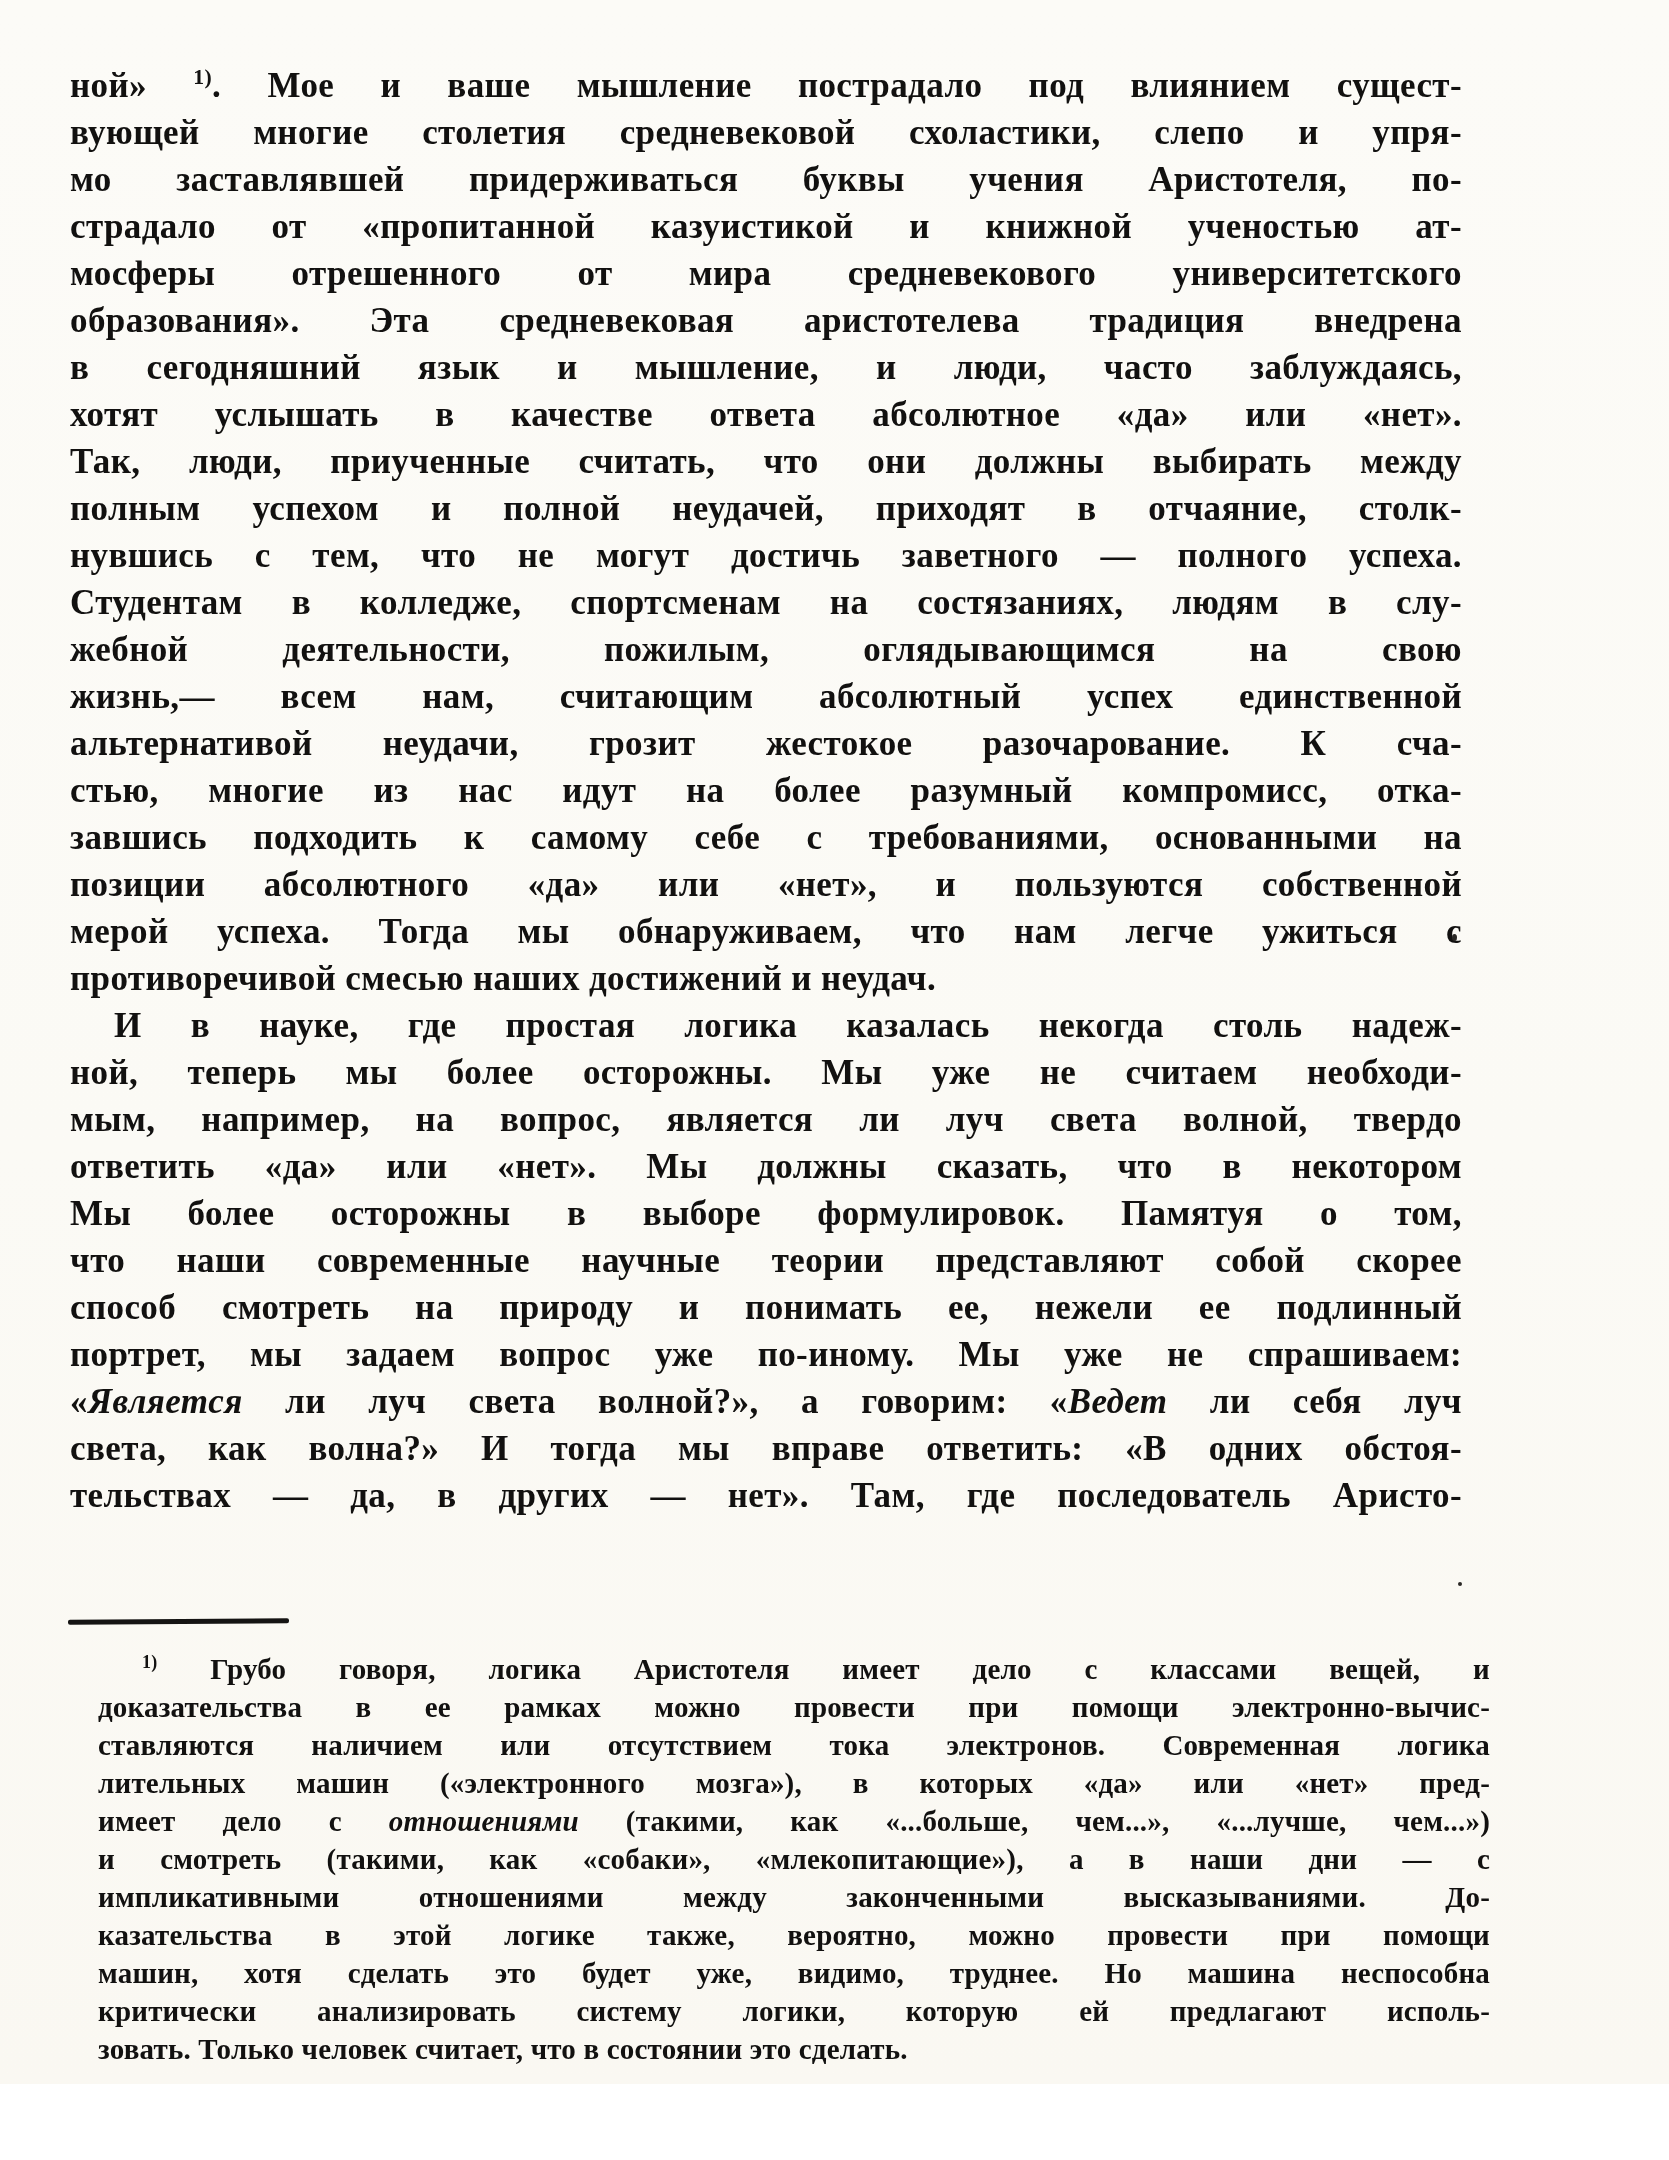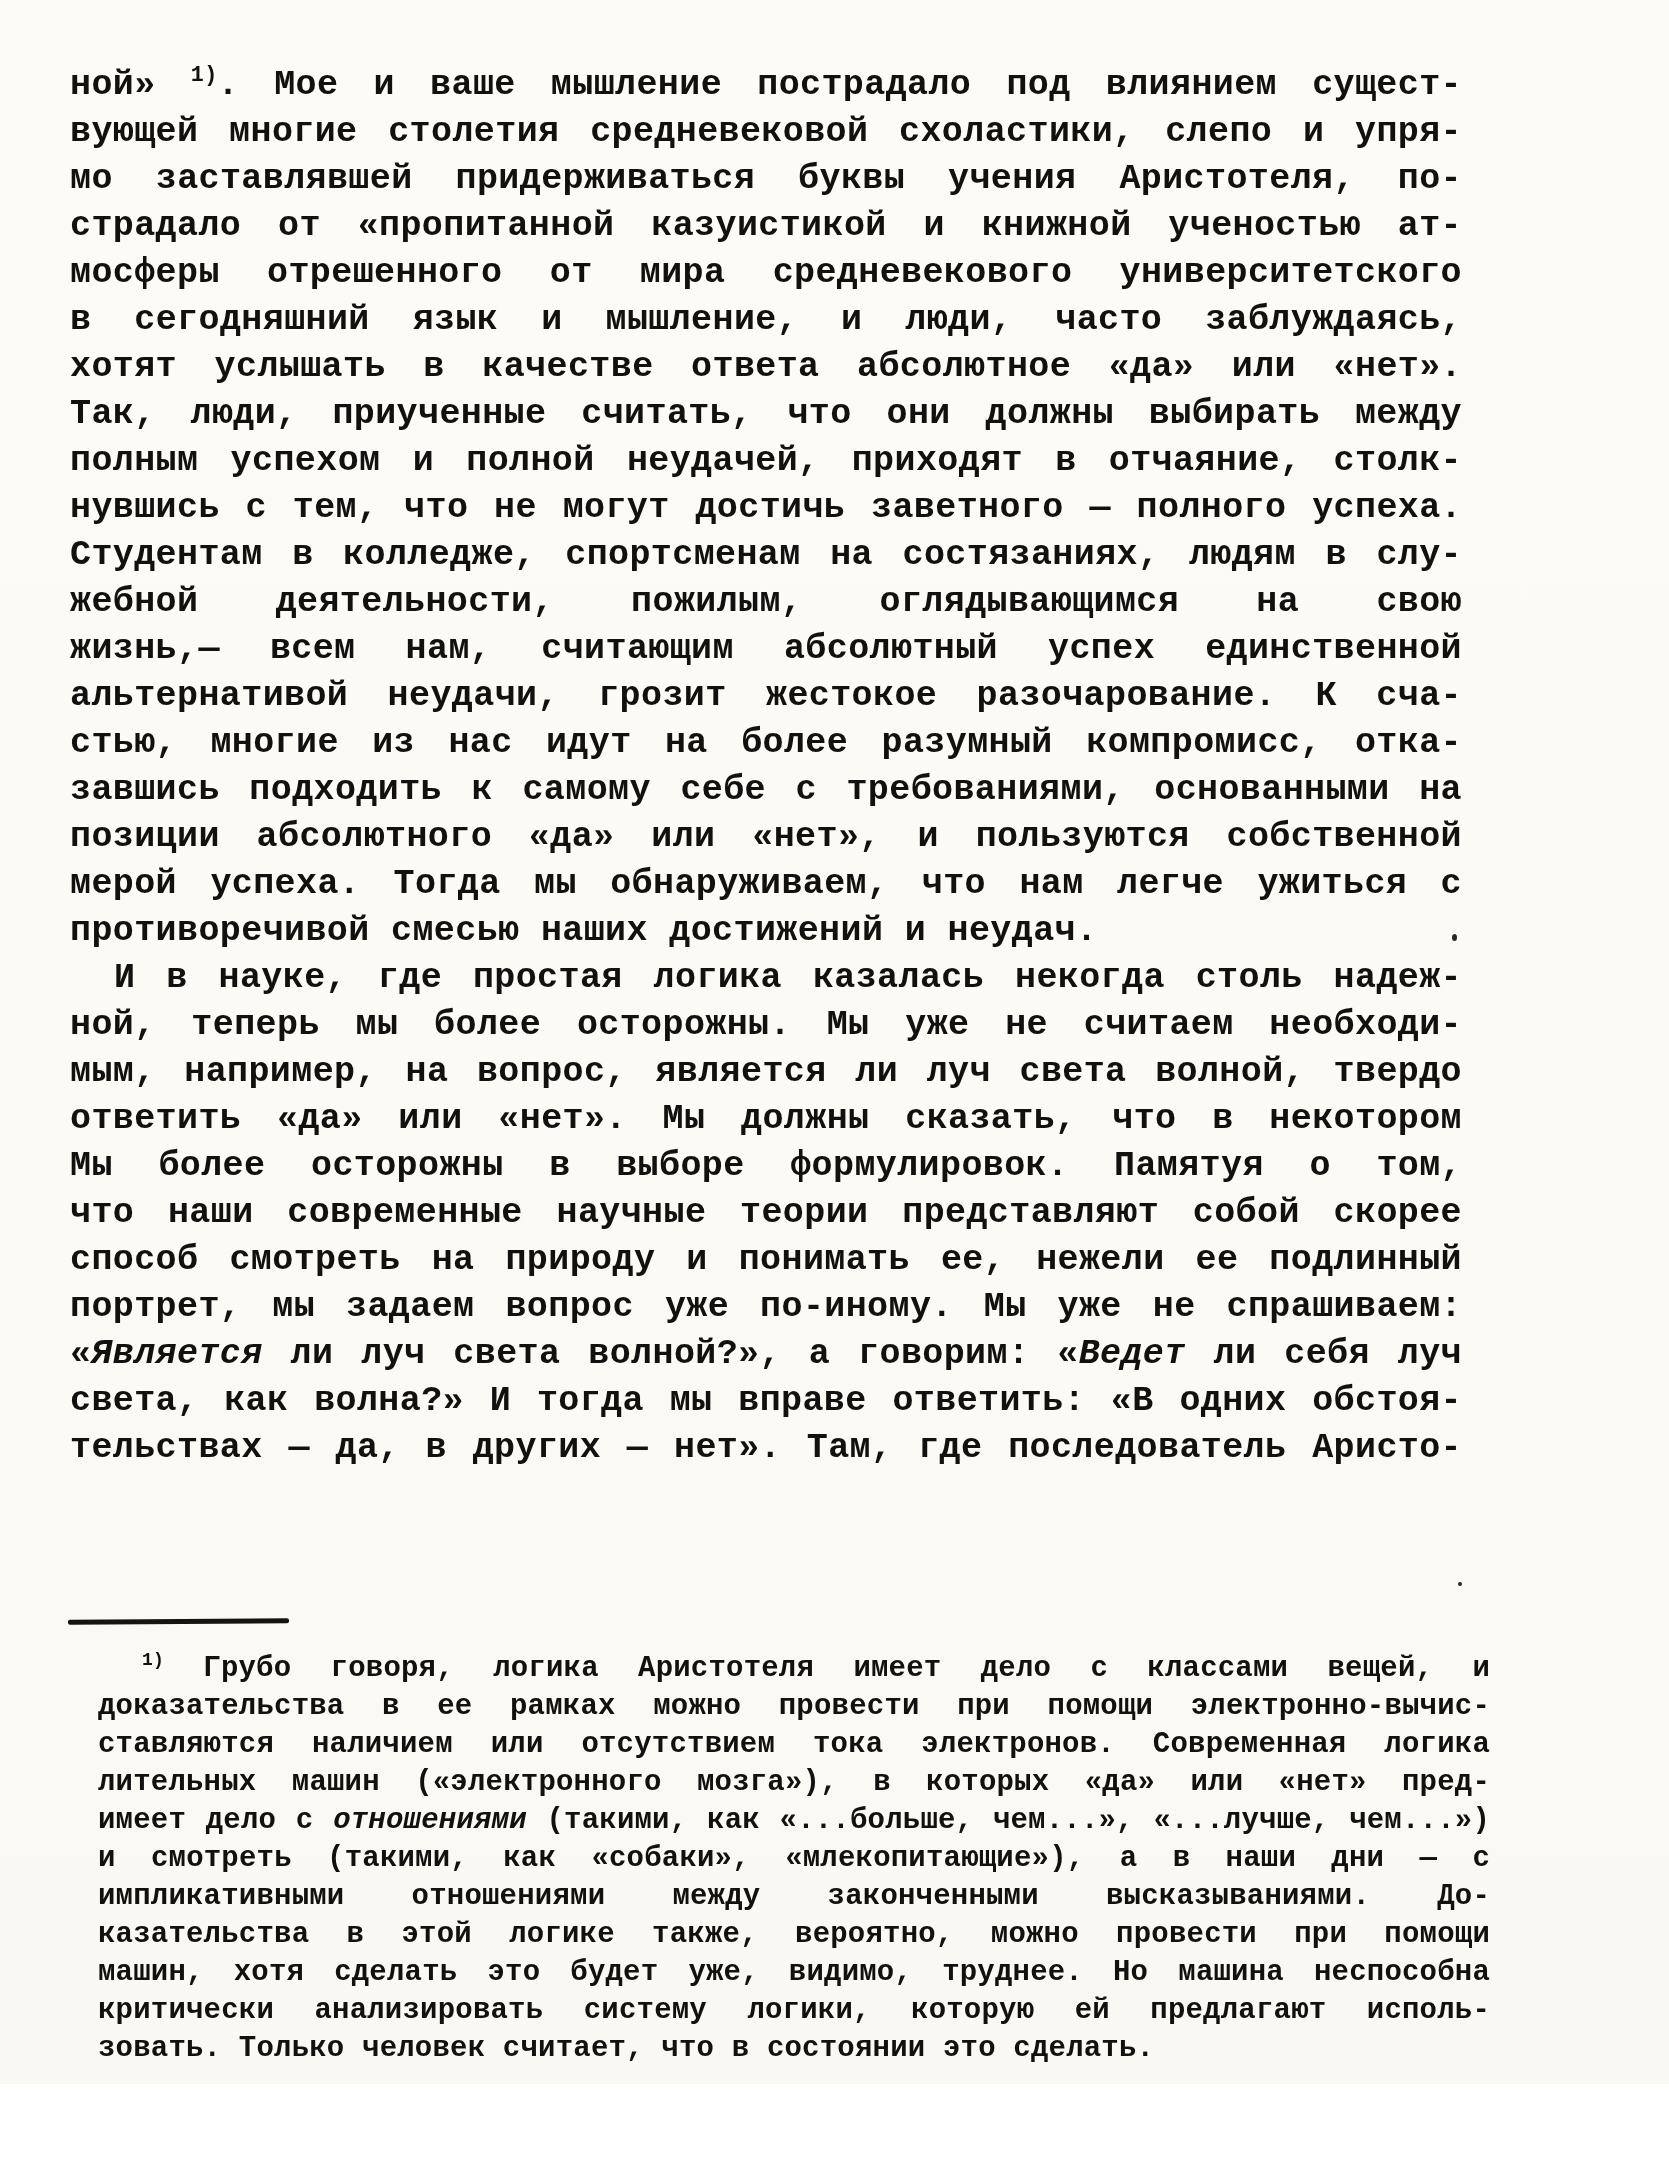--- a/index.html
+++ b/index.html
@@ -3,21 +3,21 @@
 <meta charset="utf-8">
 <style>
   html,body{margin:0;padding:0;}
   .page{
     position:relative;
     width:1669px;height:2084px;
     background:
       linear-gradient(180deg, #fcfbf7 0%, #fbfaf5 55%, #faf8f2 100%);
     color:#121110;
     overflow:hidden;
-    font-family:Liberation Mono, monospace;
+    font-family:Liberation Serif, serif;
   }
   .body-text{
     position:absolute;left:70px;top:62px;width:1392px;
   }
   .body-text .line{
     font-size:35px;line-height:47px;font-weight:700;
     letter-spacing:.4px;
   }
   .footnote{
     position:absolute;left:70px;top:1650px;width:1392px;margin-left:28px;
@@ -51,20 +51,21 @@
 <body>
 
 <div class="page">
 
   <main class="body-text">
       <div class="line just"><span>ной» </span><span class="sup">1)</span><span>. Мое и ваше мышление пострадало под влиянием сущест-</span></div>
       <div class="line just"><span>вующей многие столетия средневековой схоластики, слепо и упря-</span></div>
       <div class="line just"><span>мо заставлявшей придерживаться буквы учения Аристотеля, по-</span></div>
       <div class="line just"><span>страдало от «пропитанной казуистикой и книжной ученостью ат-</span></div>
       <div class="line just"><span>мосферы отрешенного от мира средневекового университетского</span></div>
+      <div class="line just"><span>образования». Эта средневековая аристотелева традиция внедрена</span></div>
       <div class="line just"><span>в сегодняшний язык и мышление, и люди, часто заблуждаясь,</span></div>
       <div class="line just"><span>хотят услышать в качестве ответа абсолютное «да» или «нет».</span></div>
       <div class="line just"><span>Так, люди, приученные считать, что они должны выбирать между</span></div>
       <div class="line just"><span>полным успехом и полной неудачей, приходят в отчаяние, столк-</span></div>
       <div class="line just"><span>нувшись с тем, что не могут достичь заветного — полного успеха.</span></div>
       <div class="line just"><span>Студентам в колледже, спортсменам на состязаниях, людям в слу-</span></div>
       <div class="line just"><span>жебной деятельности, пожилым, оглядывающимся на свою</span></div>
       <div class="line just"><span>жизнь,— всем нам, считающим абсолютный успех единственной</span></div>
       <div class="line just"><span>альтернативой неудачи, грозит жестокое разочарование. К сча-</span></div>
       <div class="line just"><span>стью, многие из нас идут на более разумный компромисс, отка-</span></div>

